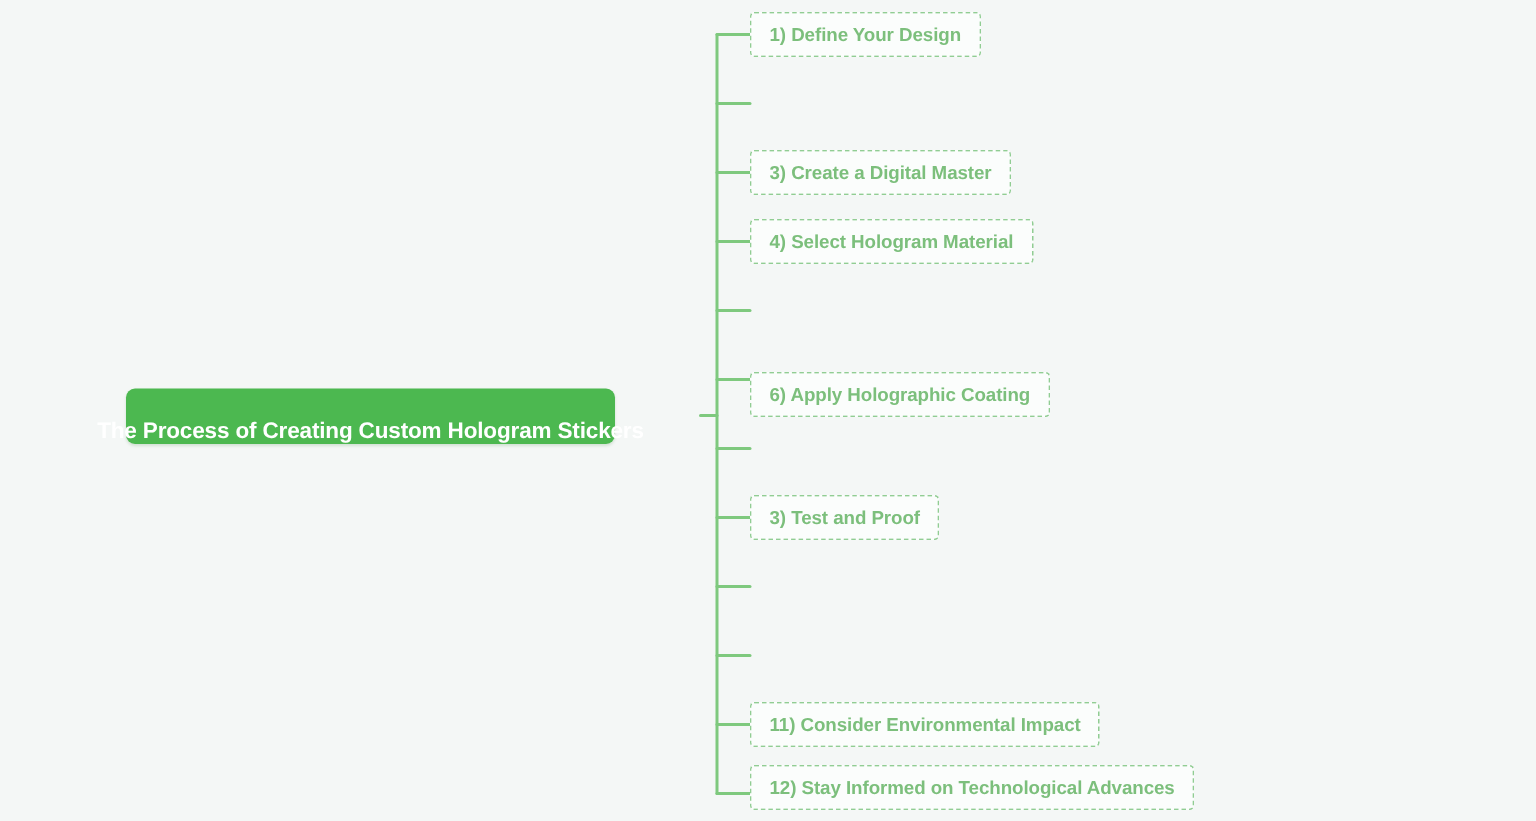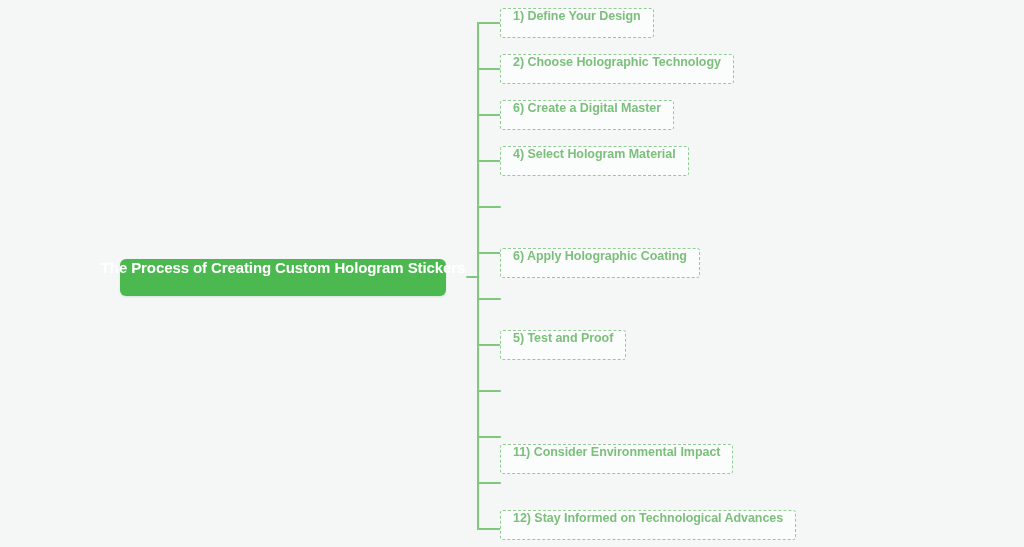--- a/index.html
+++ b/index.html
@@ -37,44 +37,43 @@
   
   .root-node {
     position: absolute;
     left: 84px;
     top: 259px;
     width: 326px;
     height: 37px;
     background: #4cb850;
     border-radius: 6px;
     display: flex;
-    align-items: flex-start;
+    align-items: flex-end;
     justify-content: center;
     box-shadow: 0 1px 2px rgba(60,130,60,0.18);
-    margin-left: 36px;
   }
 
   .root-label {
     color: #ffffff;
     font-size: 15px;
     font-weight: bold;
     letter-spacing: -0.1px;
     white-space: nowrap;
   }
 
   
   .child-node {
     position: absolute;
     left: 500px;
     height: 30px;
     background: #fbfdfc;
     border: 1px dashed #91cd93;
     border-radius: 3px;
     display: flex;
-    align-items: flex-start;
+    align-items: center;
     padding: 0 12px;
     transform: translateY(-50%);
   }
 
   .child-label {
     color: #7cbf7c;
     font-size: 12.5px;
     font-weight: bold;
     white-space: nowrap;
     letter-spacing: -0.05px;
@@ -107,35 +106,32 @@
     </g>
   </svg>
 
   <div class="root-node">
     <span class="root-label">The Process of Creating Custom Hologram Stickers</span>
   </div>
 
   <div class="child-node" style="top:23px">
     <span class="child-label">1) Define Your Design</span>
   </div>
-  <div class="child-node" style="top:69px">
-    <span class="child-label">2) Choose Holographic Technology</span>
-  </div>
   <div class="child-node" style="top:115px">
-    <span class="child-label">6) Create a Digital Master</span>
+    <span class="child-label">3) Create a Digital Master</span>
   </div>
   <div class="child-node" style="top:161px">
     <span class="child-label">4) Select Hologram Material</span>
   </div>
   <div class="child-node" style="top:263px">
     <span class="child-label">6) Apply Holographic Coating</span>
   </div>
   <div class="child-node" style="top:345px">
-    <span class="child-label">5) Test and Proof</span>
+    <span class="child-label">3) Test and Proof</span>
   </div>
-  <div class="child-node" style="top:459px">
+  <div class="child-node" style="top:483px">
     <span class="child-label">11) Consider Environmental Impact</span>
   </div>
   <div class="child-node" style="top:525px">
     <span class="child-label">12) Stay Informed on Technological Advances</span>
   </div>
 
 </div>
 
 </body></html>

